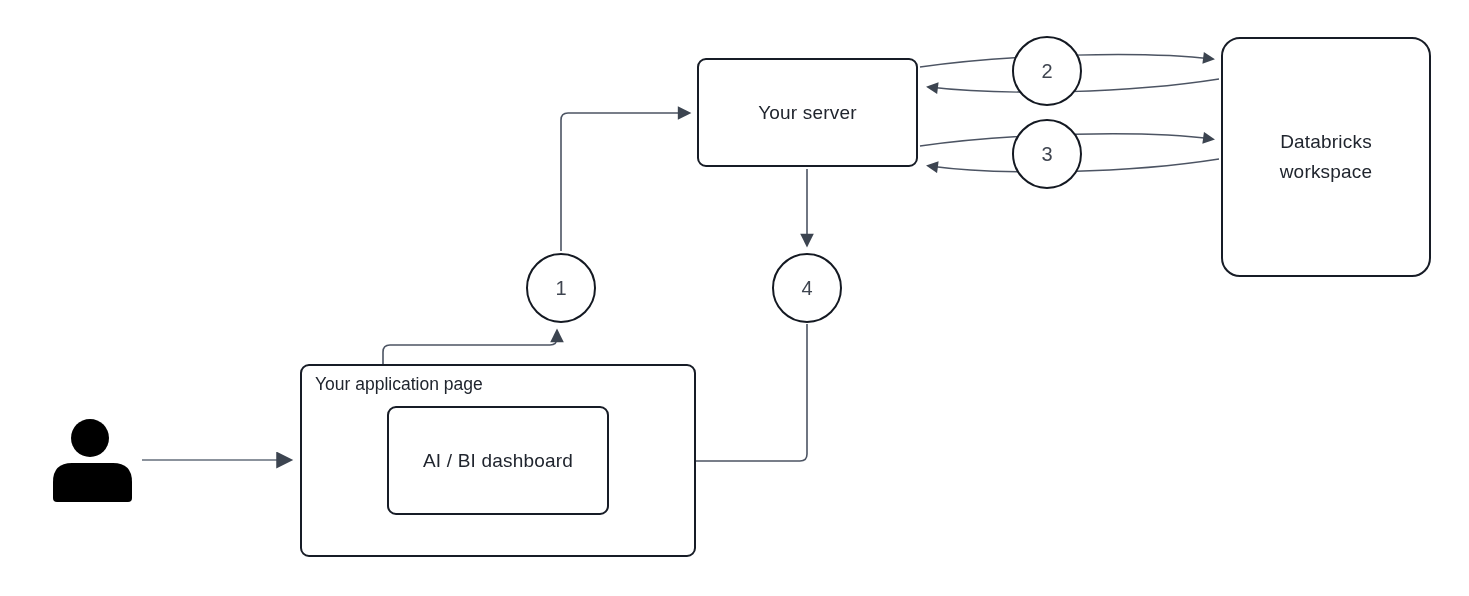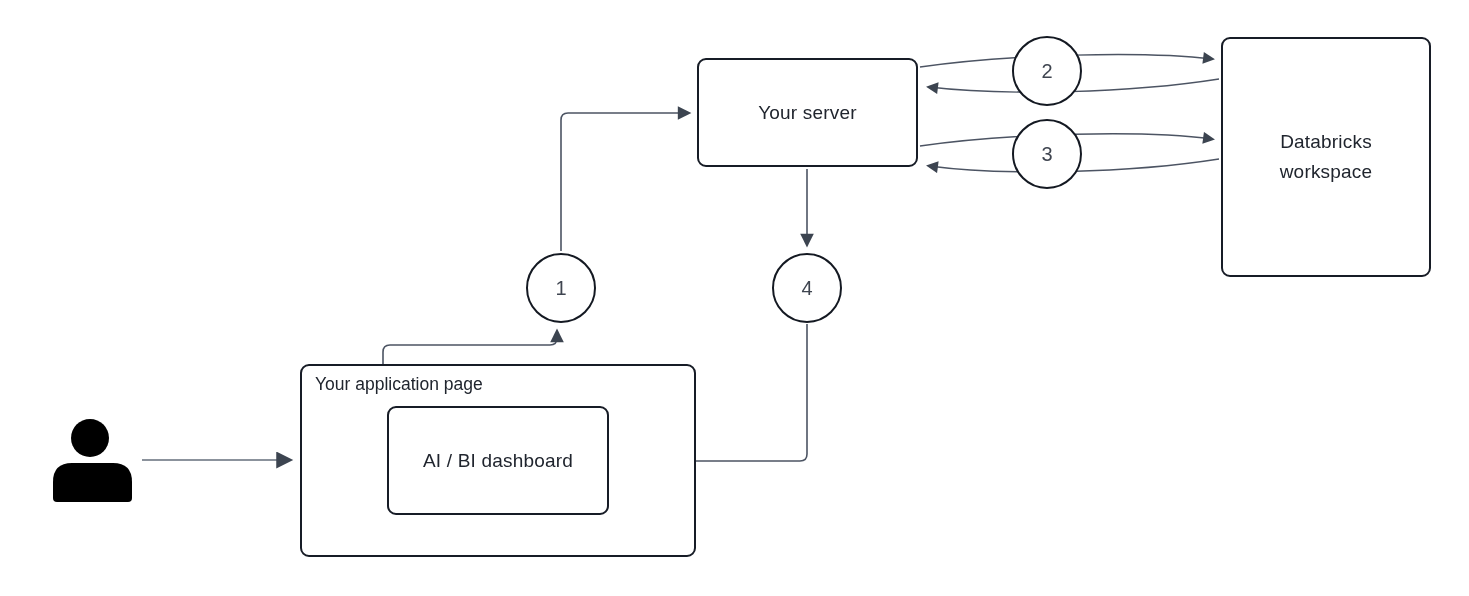--- a/index.html
+++ b/index.html
@@ -69,20 +69,21 @@
     left: 697px;
     top: 58px;
     width: 221px;
     height: 109px;
   }
   #databricks-box {
     left: 1221px;
     top: 37px;
     width: 210px;
     height: 240px;
+    border-radius: 19px;
   }
   #databricks-box .node-label {
     width: 130px;
     line-height: 30px;
   }
   .step-circle {
     position: absolute;
     width: 70px;
     height: 70px;
     border-radius: 50%;

